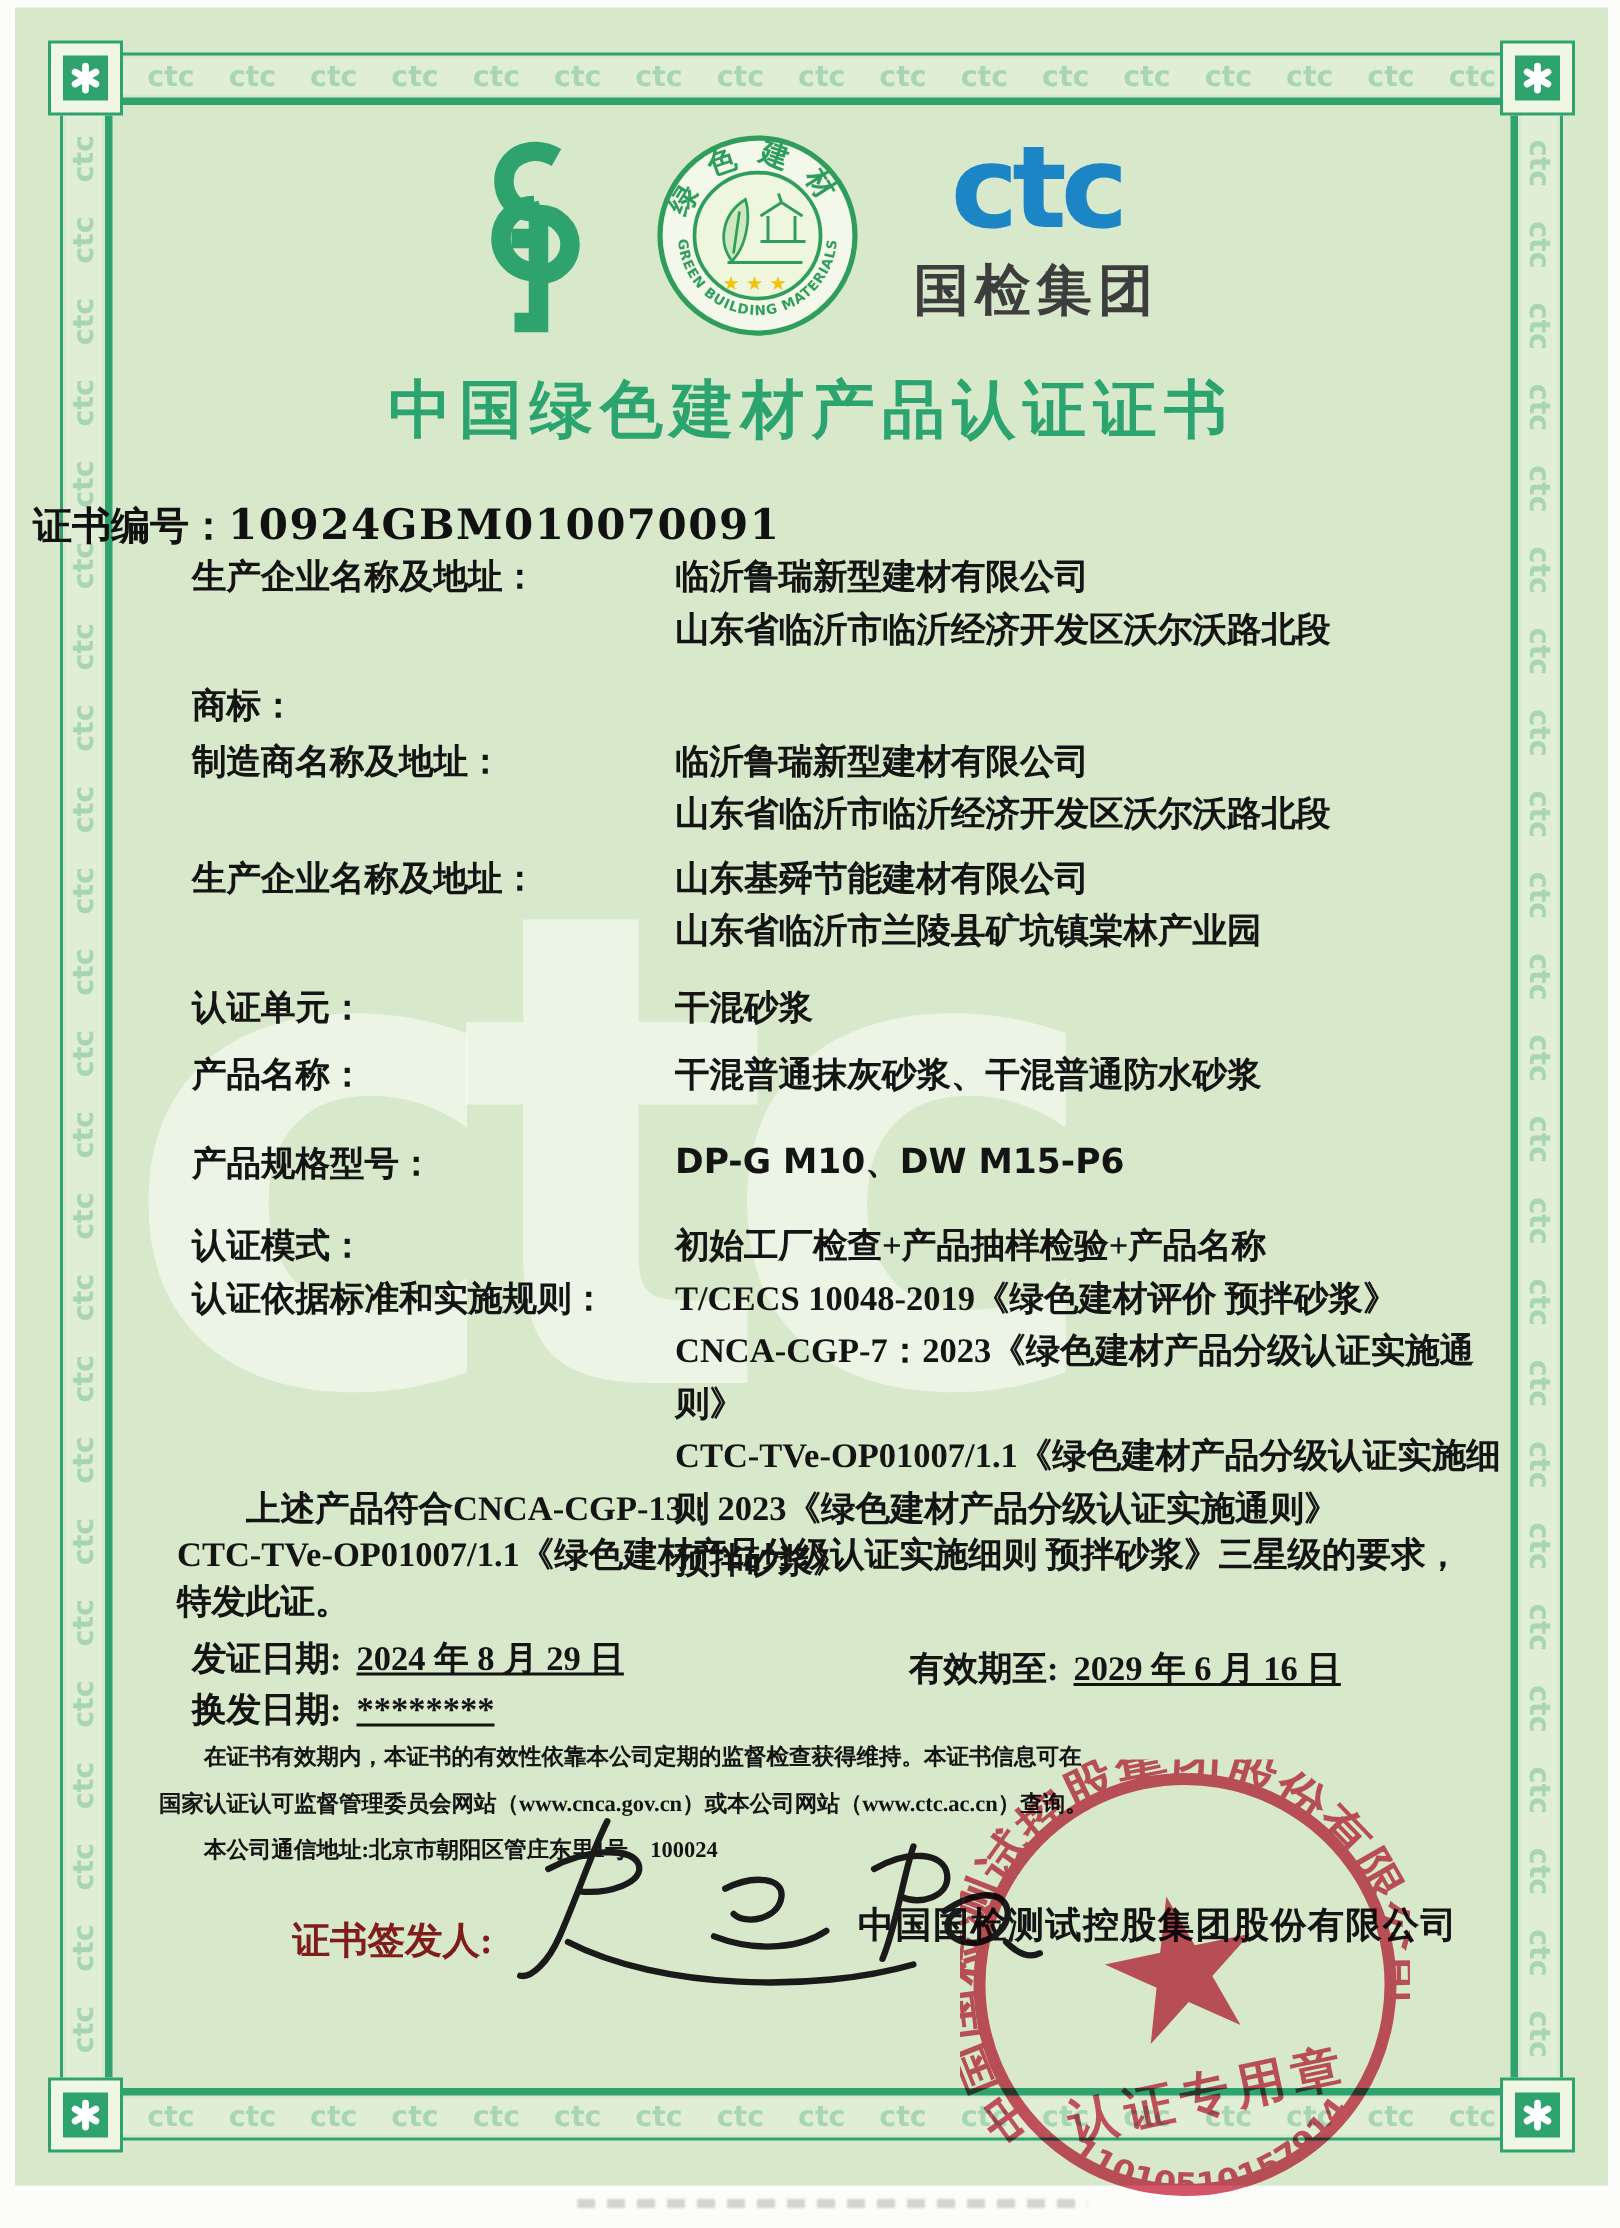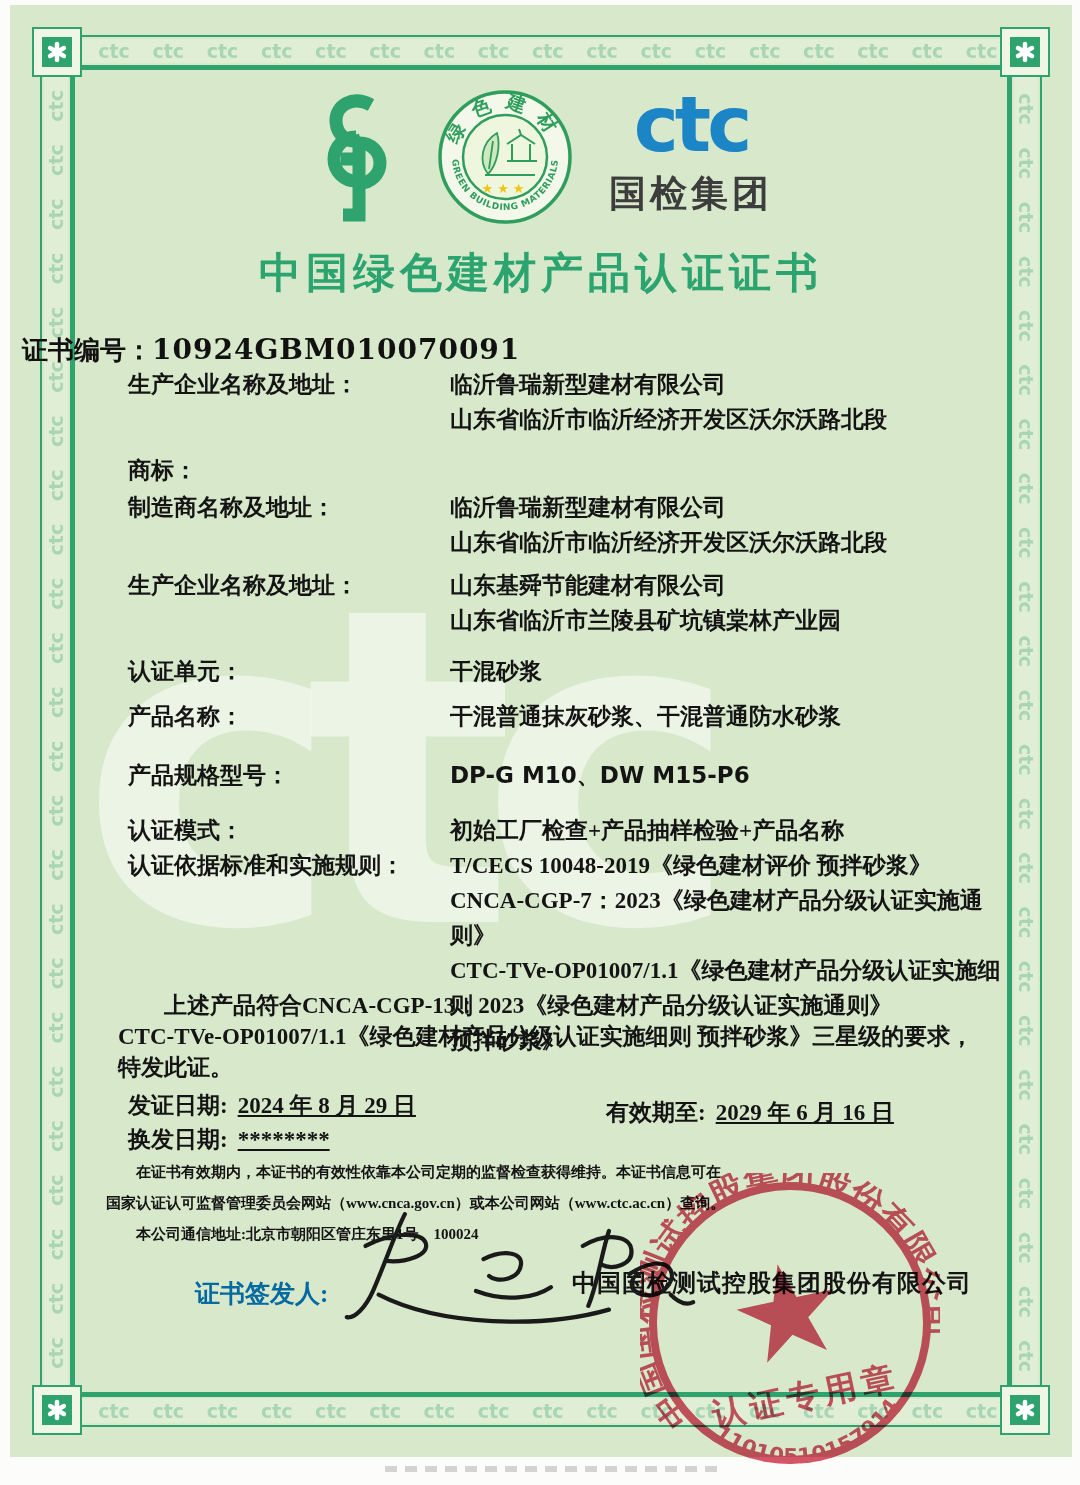--- a/index.html
+++ b/index.html
@@ -74,21 +74,21 @@
   .d-reissue{position:absolute;left:0;top:34px;}
   .dates .dv{margin-left:10px;font-family:"Liberation Serif", serif;text-decoration:underline;}
 
   
   .notice{position:absolute;left:96px;right:70px;top:1152px;z-index:4;
           font-size:15px;font-weight:bold;color:#141414;line-height:31px;}
   .notice div:nth-child(1){text-indent:2em;}
   .notice div:nth-child(3){text-indent:2em;}
 
   
-  .sign-label{position:absolute;left:185px;top:1272px;z-index:4;font-size:25px;font-weight:bold;color:#0369a1;}
+  .sign-label{position:absolute;left:185px;top:1272px;z-index:4;font-size:25px;font-weight:bold;color:#7f1d1d;}
   .sig-svg{position:absolute;left:290px;top:1195px;width:440px;height:150px;z-index:5;}
   .sign-company{position:absolute;left:562px;top:1262px;z-index:4;font-size:24px;font-weight:bold;
                 color:#141414;letter-spacing:1px;}
 
   
   .stamp-svg{position:absolute;left:630px;top:1168px;width:300px;height:300px;z-index:6;
              mix-blend-mode:multiply;opacity:0.92;}
 
   
   .fineprint{position:absolute;left:385px;top:1466px;width:340px;height:6px;opacity:.35;

